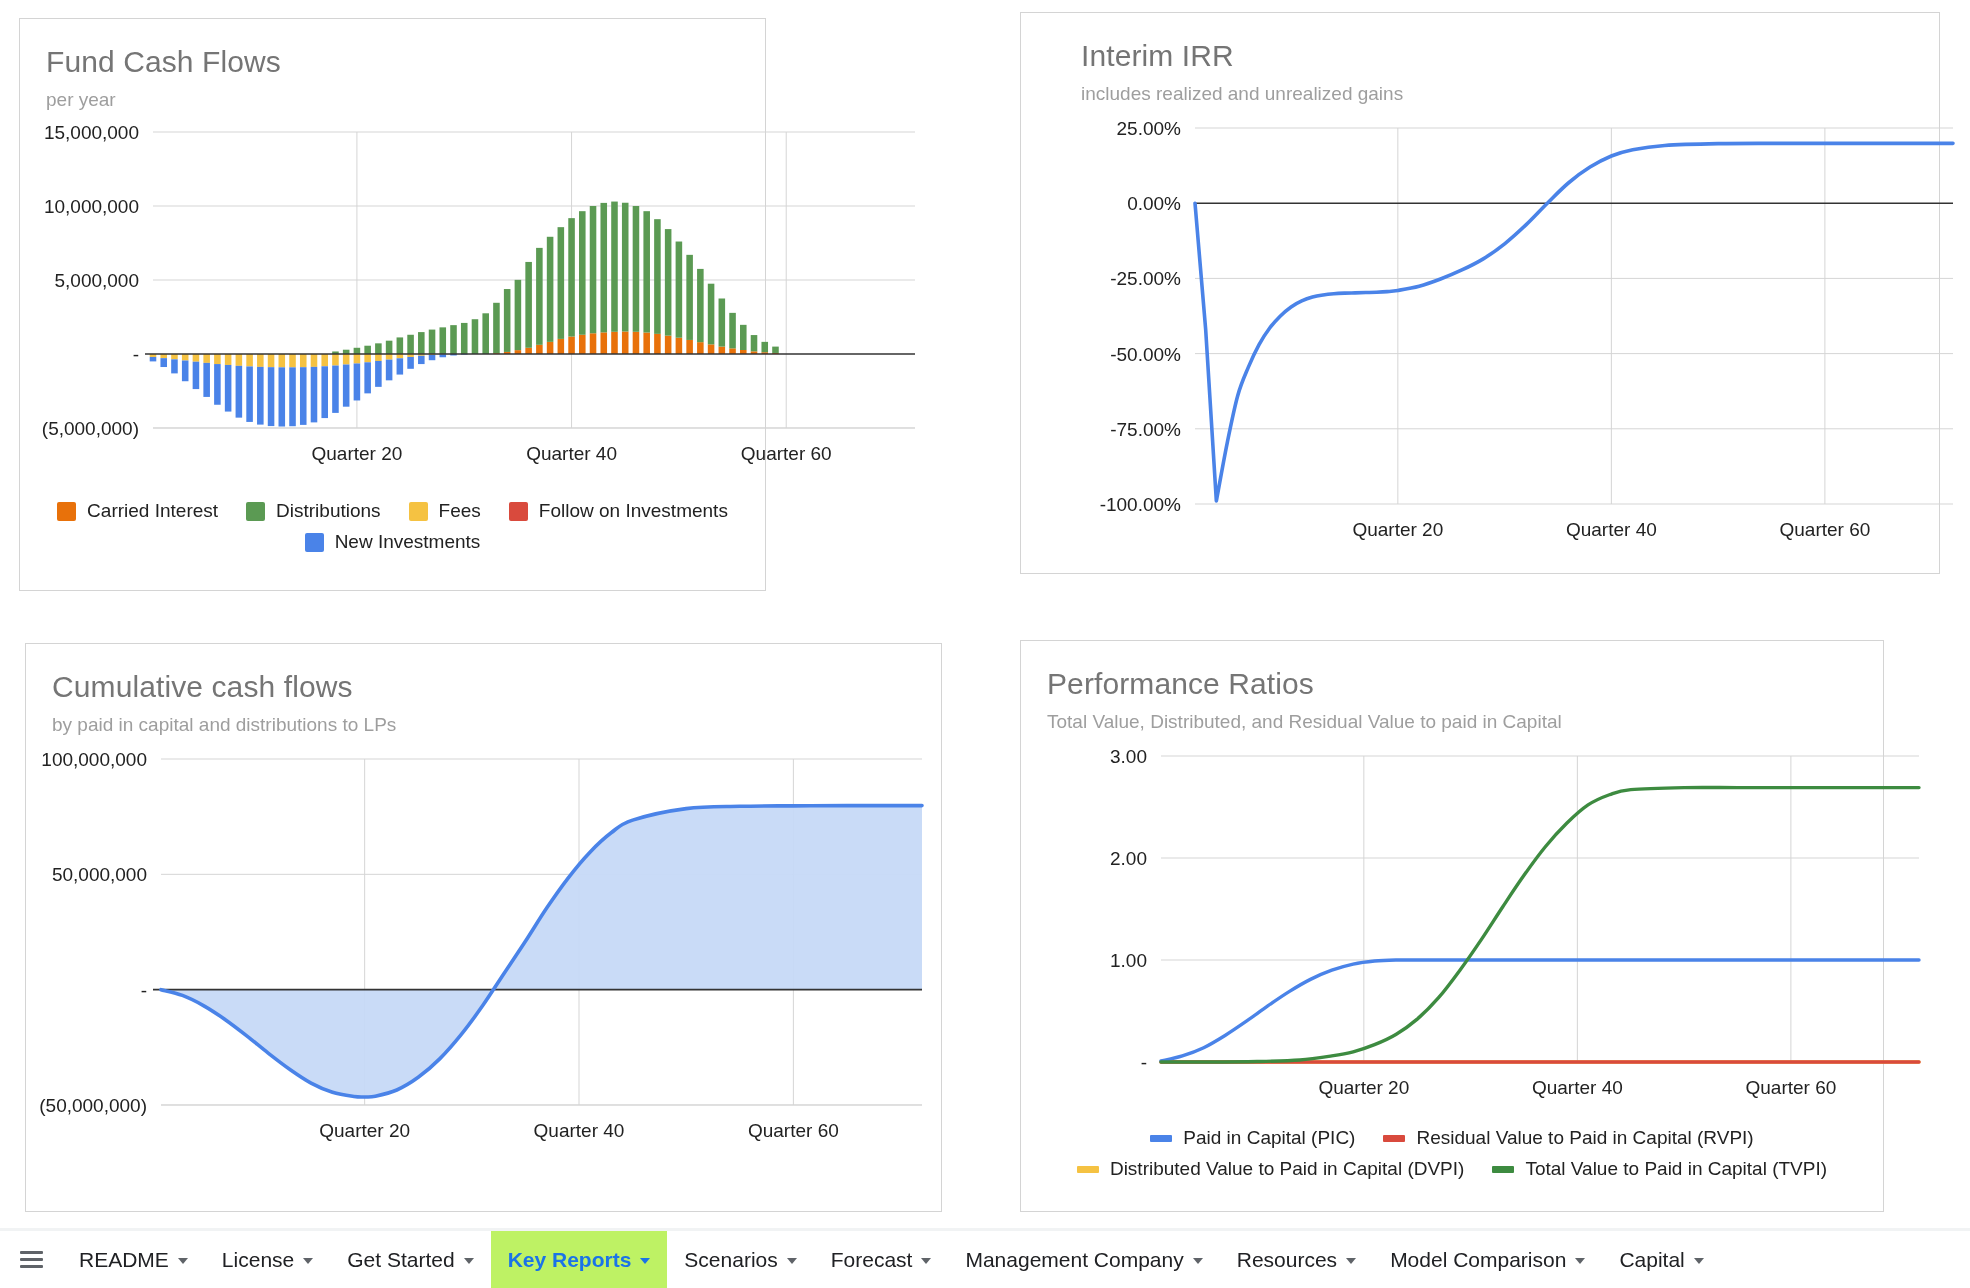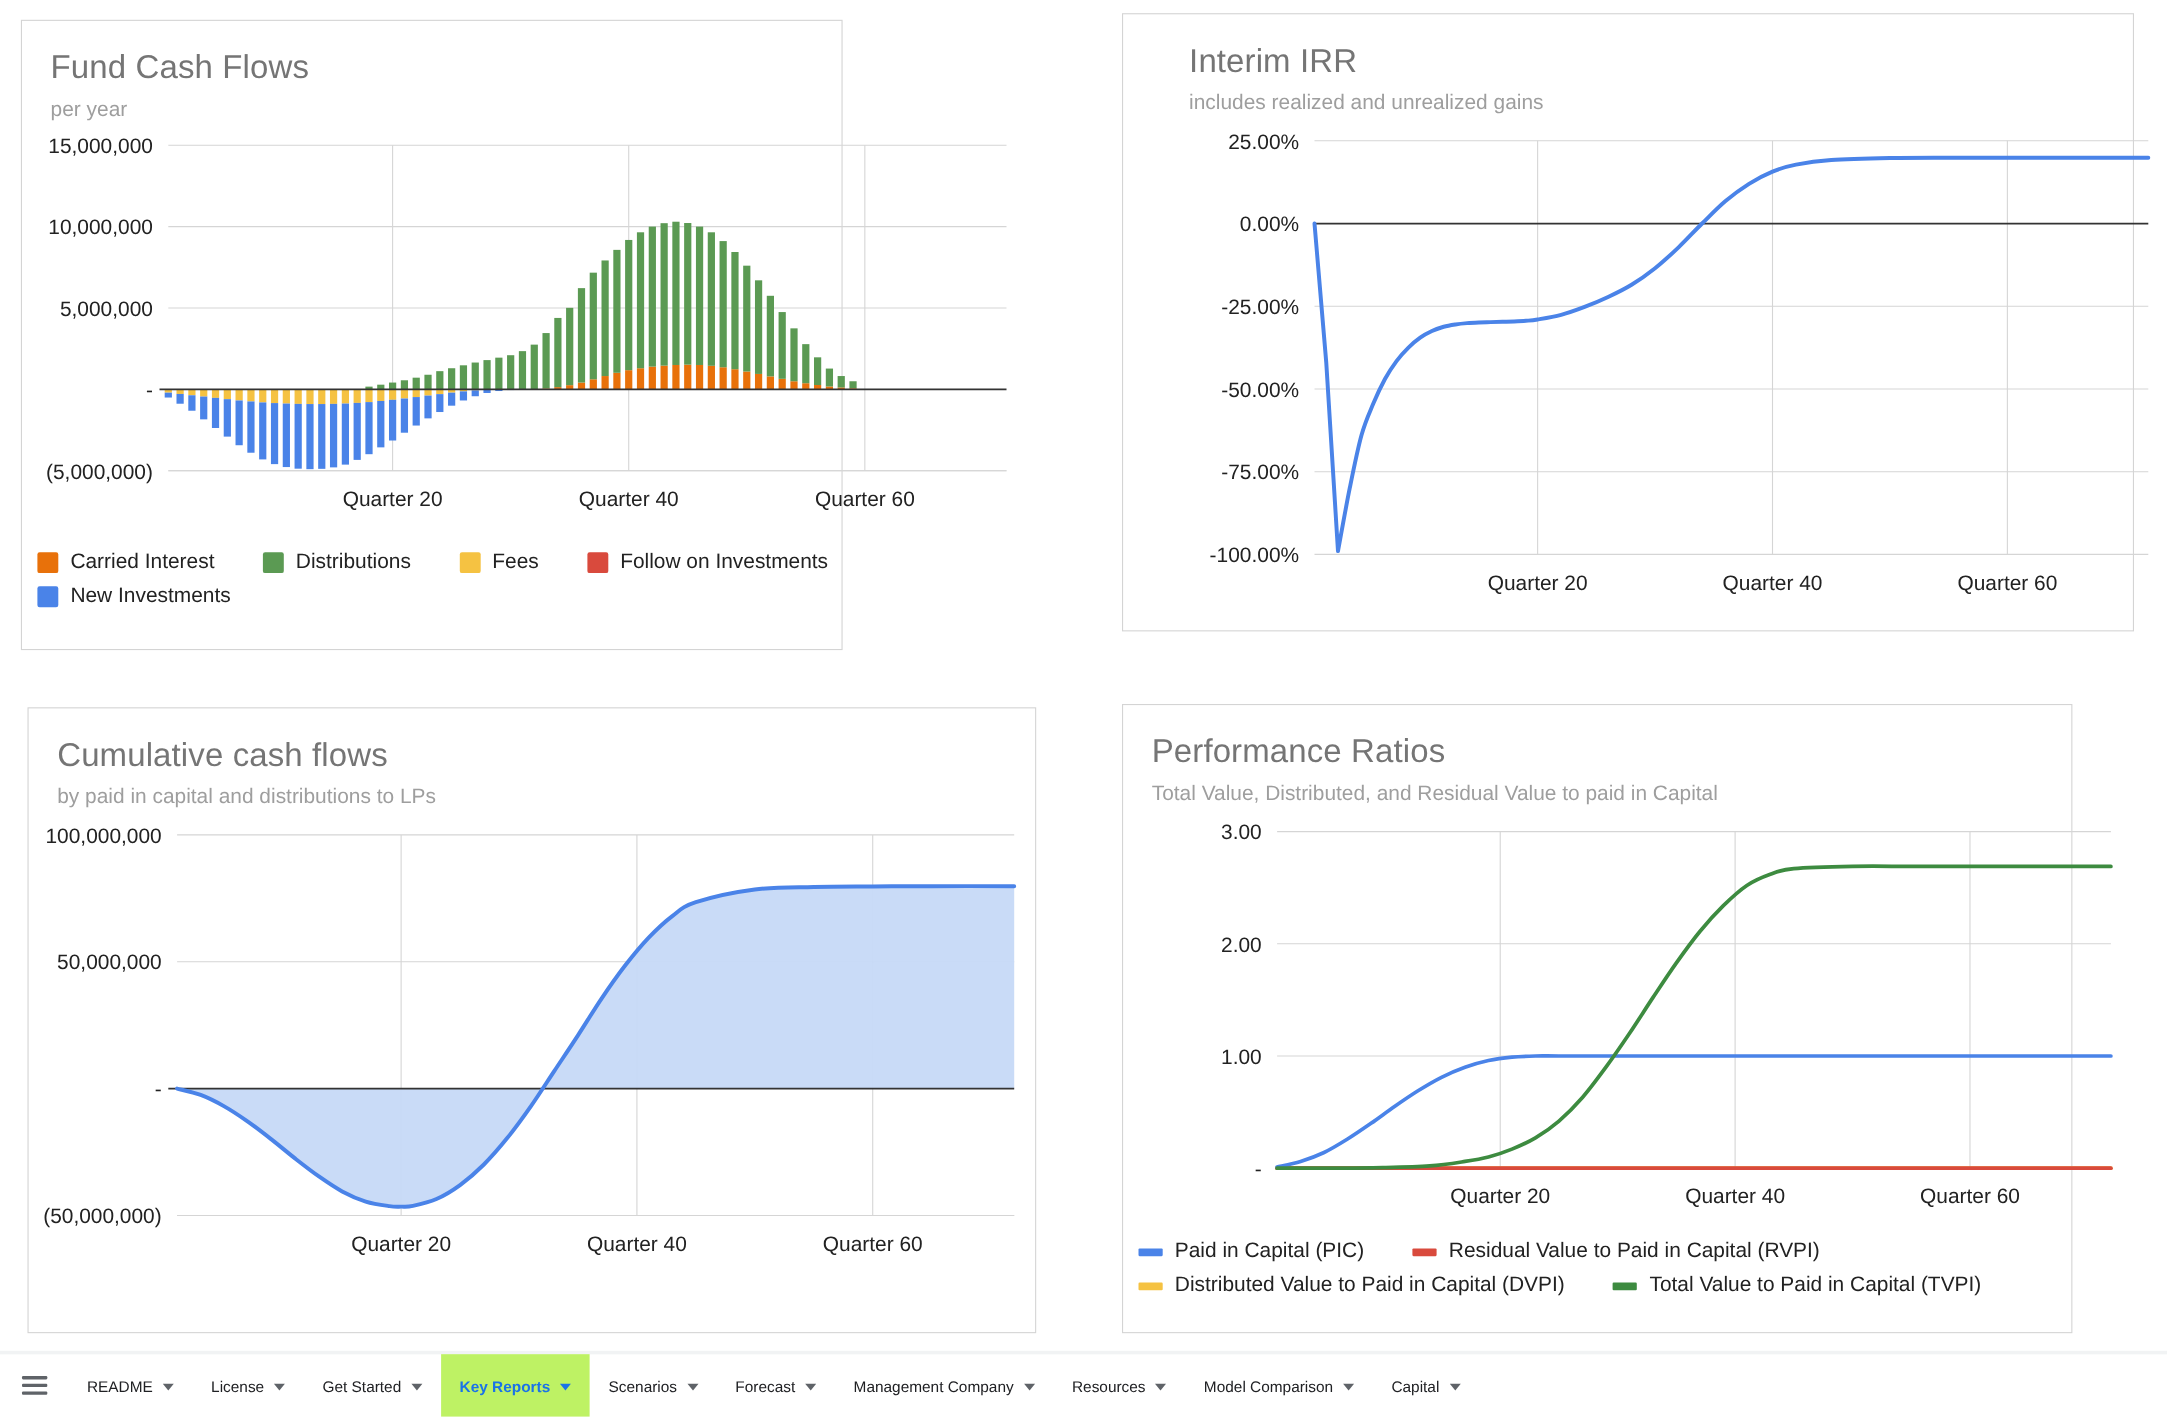--- a/index.html
+++ b/index.html
@@ -29,22 +29,22 @@
   .chart-subtitle {
     font-size: 19px; color: #9e9e9e; font-weight: 400;
     padding: 9px 0 0 26px; line-height: 1.15;
   }
   .plot-wrap { position: relative; width: 100%; }
   .plot-wrap svg { display: block; }
 
   
   .legend { width: 100%; }
   .legend-row {
-    display: flex; align-items: center;
-    gap: 16px; flex-wrap: nowrap;
+    display: flex; justify-content: center; align-items: center;
+    gap: 0px; flex-wrap: nowrap;
   }
   .legend-item { display: flex; align-items: center; margin: 0 14px; }
   .legend-swatch { width: 19px; height: 19px; border-radius: 2px; flex: none; }
   .legend-swatch.bar { width: 22px; height: 7px; border-radius: 1px; }
   .legend-label {
     font-size: 19px; color: #222; margin-left: 11px; white-space: nowrap;
   }
 
   
   #sheet-bar {
@@ -61,21 +61,21 @@
     cursor: pointer;
   }
   .hamburger-btn .bar3 { width: 23px; }
   .hamburger-btn .bar3 span {
     display: block; height: 2.5px; background: #5f6368; margin: 4.5px 0;
     border-radius: 1px;
   }
   .sheet-tab {
     display: flex; align-items: center; gap: 9px;
     padding: 0 17px; cursor: pointer; white-space: nowrap;
-    font-size: 14px; color: #202124;
+    font-size: 21px; color: #202124;
   }
   .sheet-tab.active { background: #bef264; color: #1a73e8; font-weight: 700; }
   .caret {
     width: 0; height: 0; border-left: 5px solid transparent;
     border-right: 5px solid transparent; border-top: 6px solid #5f6368;
     margin-top: 2px; flex: none;
   }
   .sheet-tab.active .caret { border-top-color: #1a73e8; }
 
   text { font-family: "Liberation Sans", sans-serif; }

